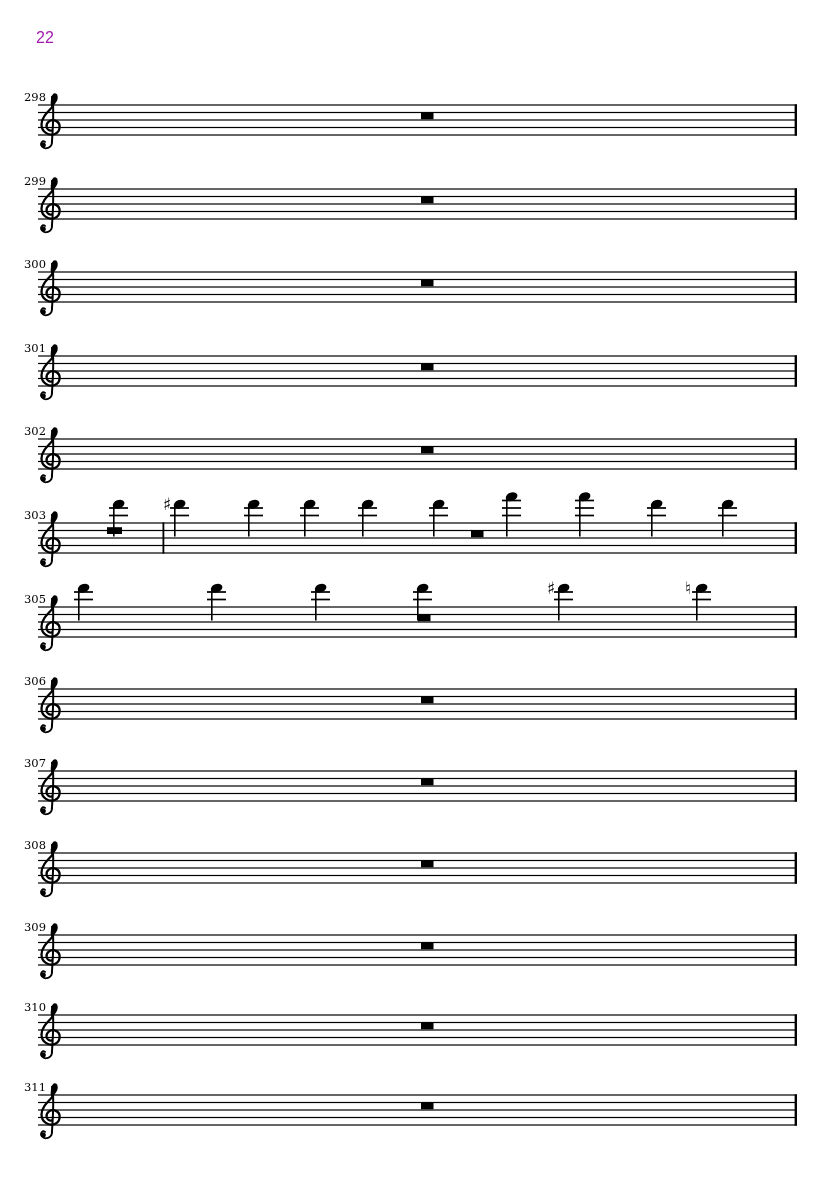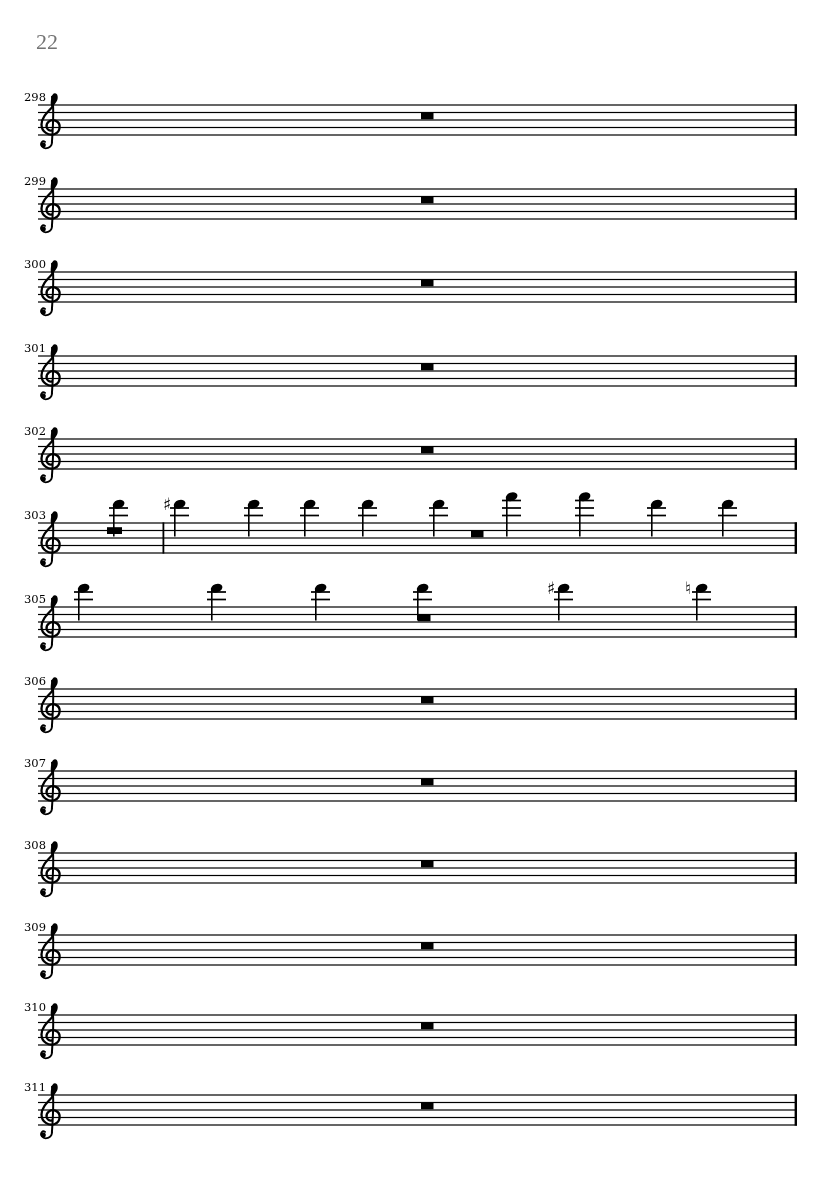--- a/index.html
+++ b/index.html
@@ -8,23 +8,23 @@
     width: 835px;
     height: 1181px;
     background: #ffffff;
     overflow: hidden;
     font-family: "DejaVu Serif", serif;
   }
   .page-number {
     position: absolute;
     left: 36px;
     top: 29px;
-    font-size: 22px;
-    color: #737373;
-    font-family: Liberation Serif, serif;
+    font-size: 16px;
+    color: #a21caf;
+    font-family: Liberation Sans, sans-serif;
   }
   svg { display: block; }
 </style>
 </head>
 <body>
 
 <div class="page">
   <div class="page-number">22</div>
   <svg width="835" height="1181" viewBox="0 0 835 1181" xmlns="http://www.w3.org/2000/svg">
       <g>

